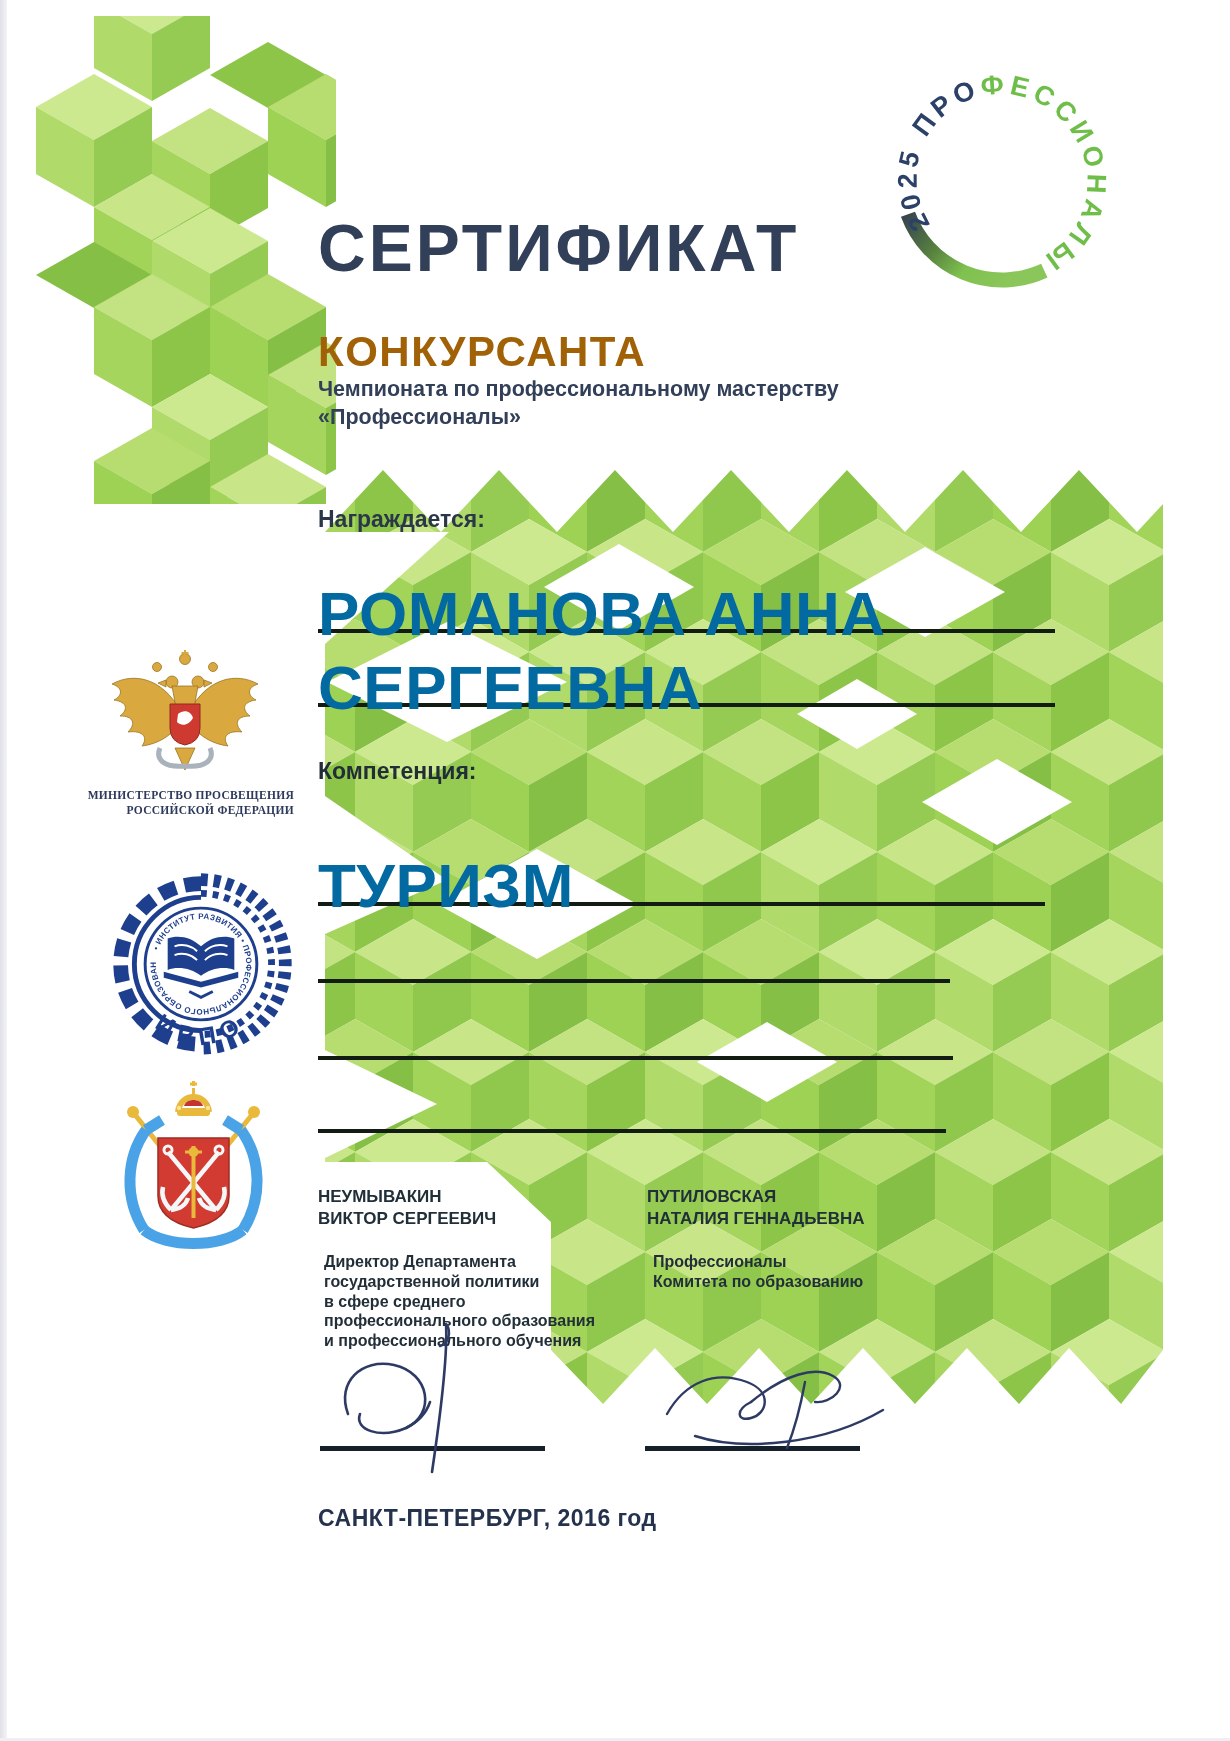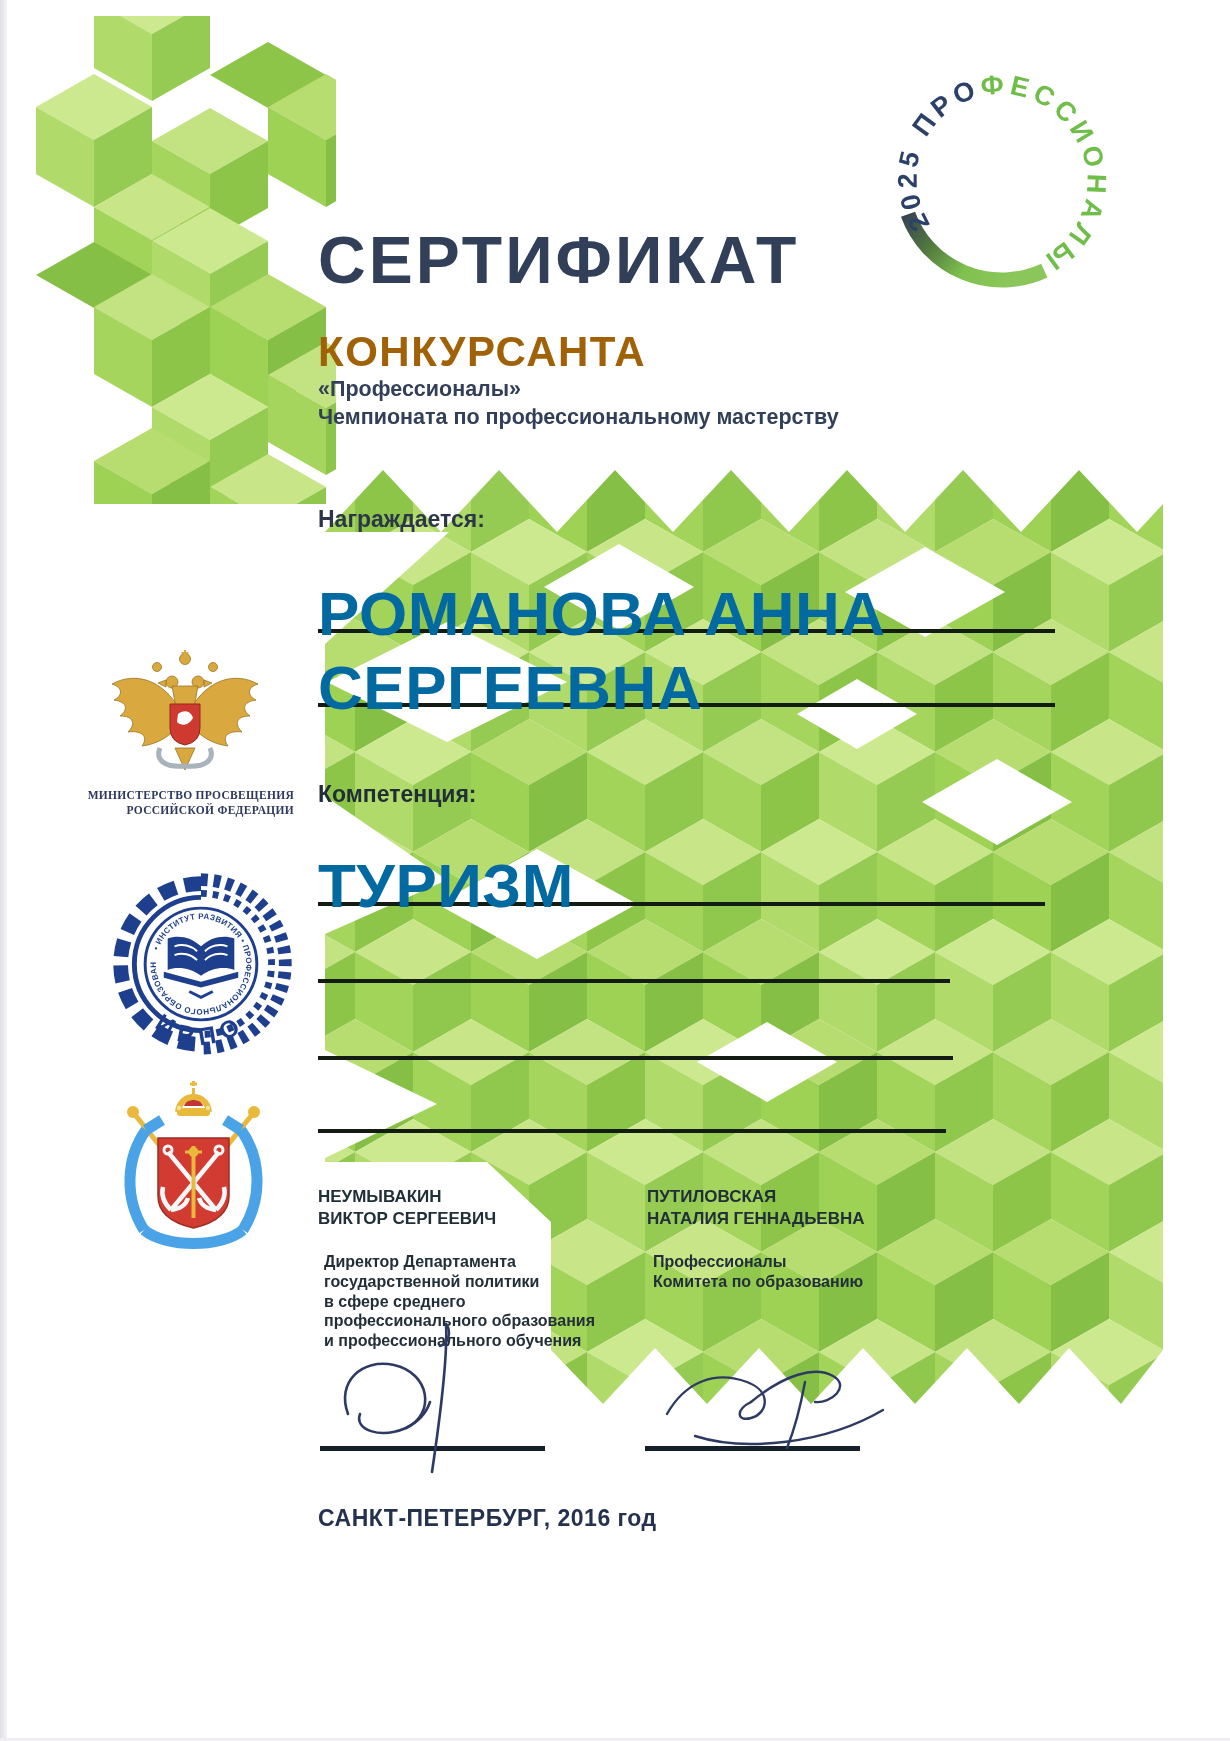--- a/index.html
+++ b/index.html
@@ -4,21 +4,21 @@
 <style>
   html,body{margin:0;padding:0;background:#ffffff;}
   body{width:1230px;height:1741px;position:relative;overflow:hidden;
        font-family:"Liberation Sans",sans-serif;}
   body::before{content:"";position:absolute;left:0;top:0;width:7px;height:100%;
        background:linear-gradient(to right,#dfe0e8,#f4f4f7);z-index:6;}
   body::after{content:"";position:absolute;left:0;bottom:0;width:100%;height:3px;
        background:#f1eef3;z-index:6;}
   .abs{position:absolute;white-space:nowrap;}
   .z0{z-index:0}.z1{z-index:1}.z2{z-index:2}.z4{z-index:4}
-  .title{left:318px;top:210px;font-size:66px;font-weight:800;letter-spacing:3px;color:#323f58;margin-top:12px;}
+  .title{left:318px;top:210px;font-size:66px;font-weight:800;letter-spacing:3px;color:#323f58;}
   .subtitle{left:318px;top:292px;font-size:42px;font-weight:800;letter-spacing:1.5px;color:#a16207;margin-top:36px;}
   .stage{left:318px;top:376px;font-size:21.5px;font-weight:700;line-height:27.5px;color:#323f58;}
   .label{font-size:23px;font-weight:700;color:#222e36;}
   .bigname{font-size:62px;font-weight:800;letter-spacing:0.5px;color:#0369a1;}
   .uline{position:absolute;height:4px;background:#121c12;z-index:3;}
   .sigline{position:absolute;height:5px;background:#15202a;z-index:3;}
   .signame{font-size:17px;font-weight:700;line-height:22px;color:#212f38;}
   .sigtitle{font-size:16px;font-weight:700;line-height:19.8px;color:#222f38;margin-left:6px;}
   .city{left:318px;top:1505px;font-size:23px;font-weight:700;letter-spacing:0.5px;color:#24324d;}
   .mincap{left:84px;top:788px;width:210px;text-align:right;white-space:normal;
@@ -433,32 +433,32 @@
   <text font-size="27" font-weight="bold" letter-spacing="4.5">
     <textPath href="#badgeTextPath" startOffset="0">
       <tspan fill="#2c4168">2025 ПРО</tspan><tspan fill="#6fbe49">ФЕССИОНАЛЫ</tspan>
     </textPath>
   </text>
 </svg>
 
 <div class="abs z4 title">СЕРТИФИКАТ</div>
 <div class="abs z4 subtitle">КОНКУРСАНТА</div>
 <div class="abs z4 stage">
+  <div>Чемпионата по профессиональному мастерству</div>
   <div>«Профессионалы»</div>
-  <div>Чемпионата по профессиональному мастерству</div>
 </div>
 
 <div class="abs z4 label" style="left:318px;top:506px;color:#2b3748">Награждается:</div>
 
 <div class="abs z4 bigname" style="left:318px;top:578px">РОМАНОВА АННА</div>
 <div class="uline" style="left:318px;top:629px;width:737px"></div>
 <div class="abs z4 bigname" style="left:318px;top:652px">СЕРГЕЕВНА</div>
 <div class="uline" style="left:318px;top:703px;width:737px"></div>
 
-<div class="abs z4 label" style="left:318px;top:781px">Компетенция:</div>
+<div class="abs z4 label" style="left:318px;top:758px">Компетенция:</div>
 <div class="abs z4 bigname" style="left:318px;top:850px">ТУРИЗМ</div>
 <div class="uline" style="left:318px;top:902px;width:727px"></div>
 <div class="uline" style="left:318px;top:979px;width:632px"></div>
 <div class="uline" style="left:318px;top:1056px;width:635px"></div>
 <div class="uline" style="left:318px;top:1129px;width:628px"></div>
 
 <svg class="abs z2" style="left:100px;top:648px" width="170" height="135" viewBox="0 0 170 135">
   <g fill="#d9a940" stroke="#9a7524" stroke-width="0.8">
     <circle cx="85" cy="11" r="5.5"></circle>
       <circle cx="57" cy="19" r="4.5"></circle>

